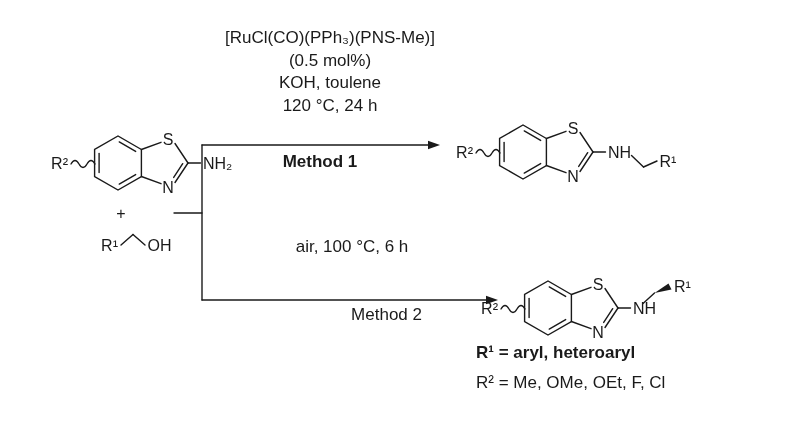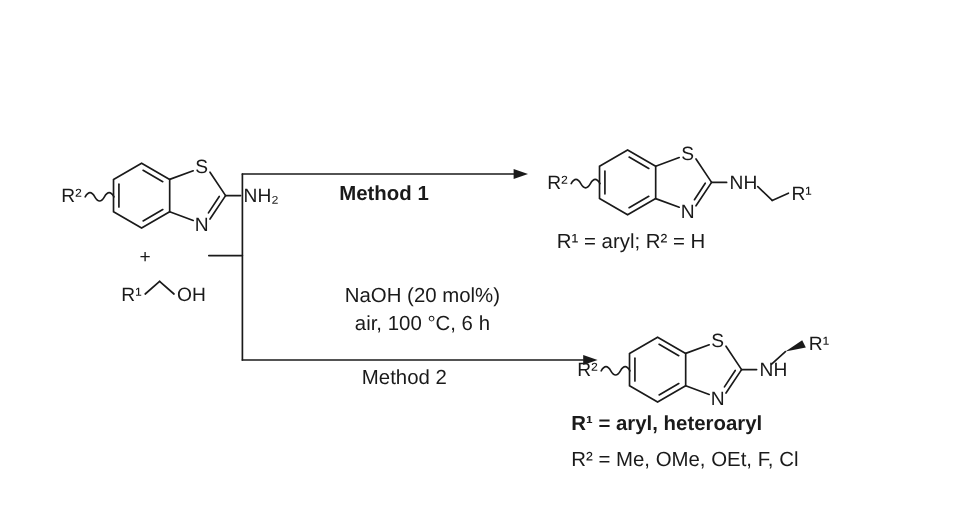--- a/index.html
+++ b/index.html
@@ -97,25 +97,29 @@
       <line x1="95" y1="-4.5" x2="106.5" y2="-15"></line>
       <polygon points="106.5,-15 120.5,-24.5 123.5,-18.5"></polygon>
       <text x="-50" y="5.5" text-anchor="end">R²</text>
       <text x="50" y="-18.5" text-anchor="middle">S</text>
       <text x="50" y="29.5" text-anchor="middle">N</text>
       <text x="85" y="5.5">NH</text>
       <text x="126" y="-16.5">R¹</text>
     </g>
   </svg>
 
+  <div class="txt center" style="left:185px;top:27px;width:290px;">
+    <div>[RuCl(CO)(PPh₃)(PNS-Me)]</div>
+    <div>(0.5 mol%)</div>
+    <div>KOH, toulene</div>
+    <div>120 °C, 24 h</div>
+  </div>
   <div class="txt center" style="left:245px;top:151px;width:150px;font-weight:bold;">Method 1</div>
 
   <div class="txt center" style="left:222px;top:236px;width:260px;">
-    <div>NaOH (20 mol%)</div>
     <div>air, 100 °C, 6 h</div>
   </div>
-  <div class="txt center" style="left:262px;top:304px;width:150px;">Method 2</div>
+  <div class="txt center" style="left:272px;top:304px;width:150px;text-align:right;">Method 2</div>
 
-  <div class="txt" style="left:464px;top:191px;">R¹ = aryl; R² = H</div>
   <div class="txt" style="left:476px;top:342px;font-weight:bold;">R¹ = aryl, heteroaryl</div>
   <div class="txt" style="left:476px;top:372px;">R² = Me, OMe, OEt, F, Cl</div>
 
 </div>
 
 </body></html>

